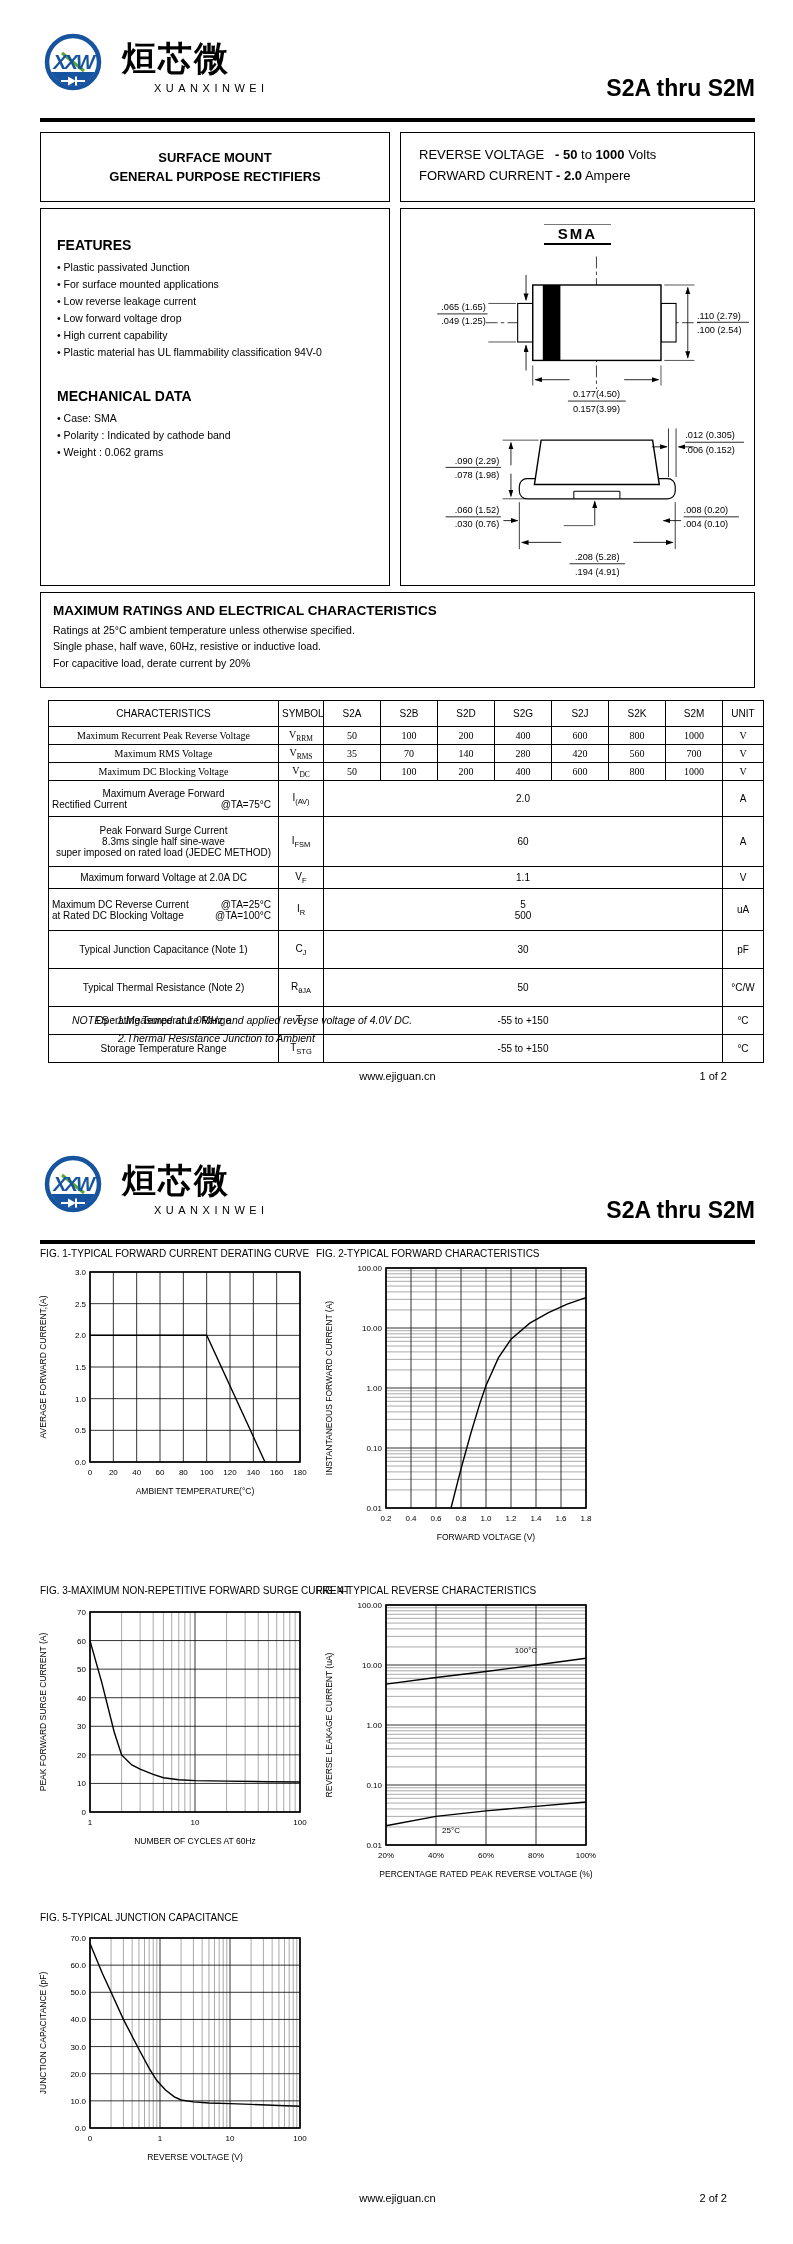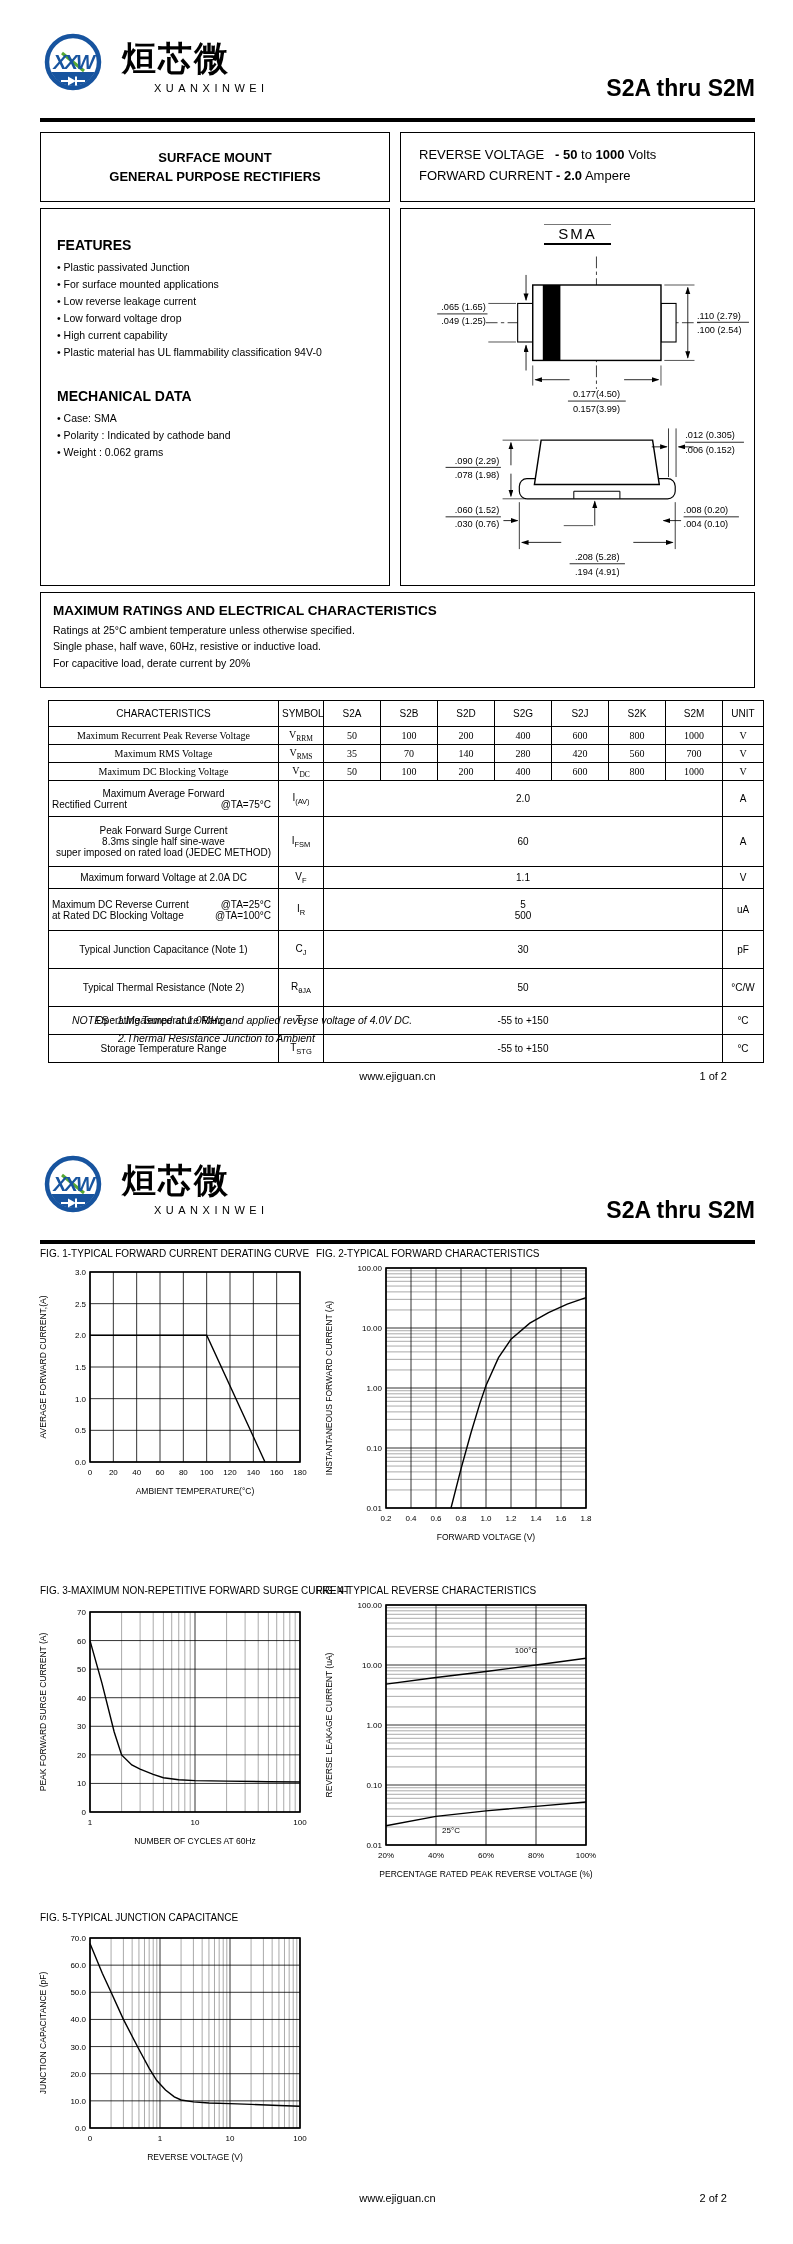--- a/index.html
+++ b/index.html
@@ -23,21 +23,21 @@
   .b-spec .ln { margin-bottom:6px; }
   .b-spec b { font-weight:bold; }
 
   .b-feat { left:40px; top:208px; width:350px; height:378px; padding:28px 10px 0 16px; }
   .feat-h { font-weight:bold; font-size:14px; margin-bottom:8px; }
   .feat-li { font-size:10.5px; margin-bottom:5px; }
   .feat-li::before { content:"\2022  "; }
   .mech-h { font-weight:bold; font-size:14px; margin:30px 0 8px 0; }
   .b-pkg { left:400px; top:208px; width:355px; height:378px; }
   .pkg-name { text-align:center; margin-top:16px; }
-  .pkg-name span { font-weight:normal; font-size:15px; letter-spacing:2px; border-bottom:2px solid #000; border-top:1px solid #777; padding:0 14px 1px 14px; }
+  .pkg-name span { font-weight:bold; font-size:15px; letter-spacing:2px; border-bottom:2px solid #000; border-top:1px solid #777; padding:0 14px 1px 14px; }
   .pkg-svg { display:block; margin:0 auto; }
   svg text { font-family:"Liberation Sans","DejaVu Sans",sans-serif; }
 
   
   .b-rate { left:40px; top:592px; width:715px; height:96px; padding:10px 0 0 12px; }
   .rate-h { font-weight:bold; font-size:13.5px; margin-bottom:4px; }
   .rate-l { font-size:10.5px; line-height:1.55; }
 
   
   table.ratings { position:absolute; left:48px; top:700px; width:715px; border-collapse:collapse; table-layout:fixed; }

